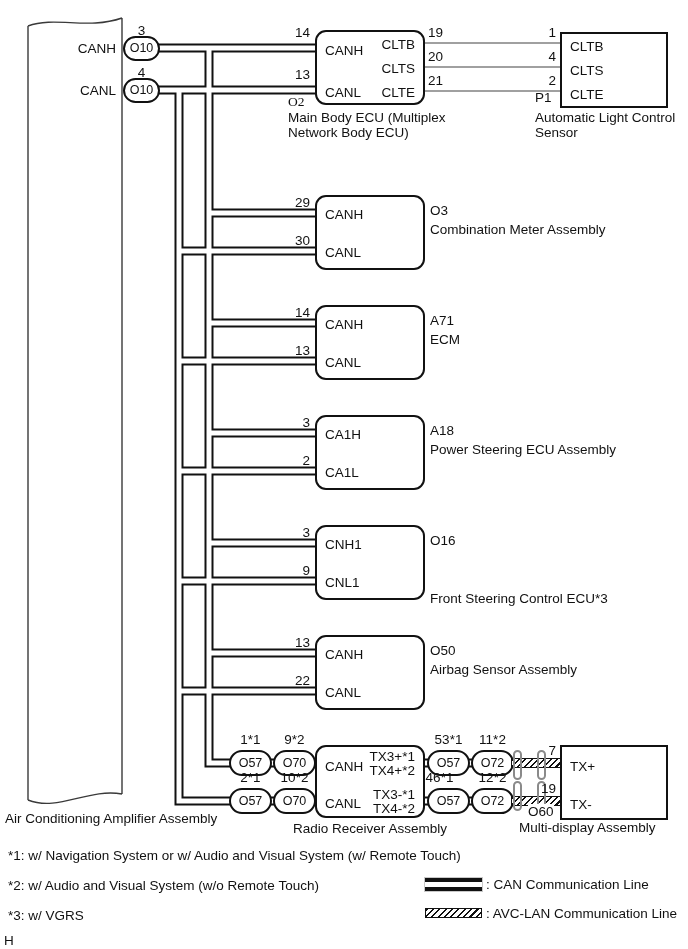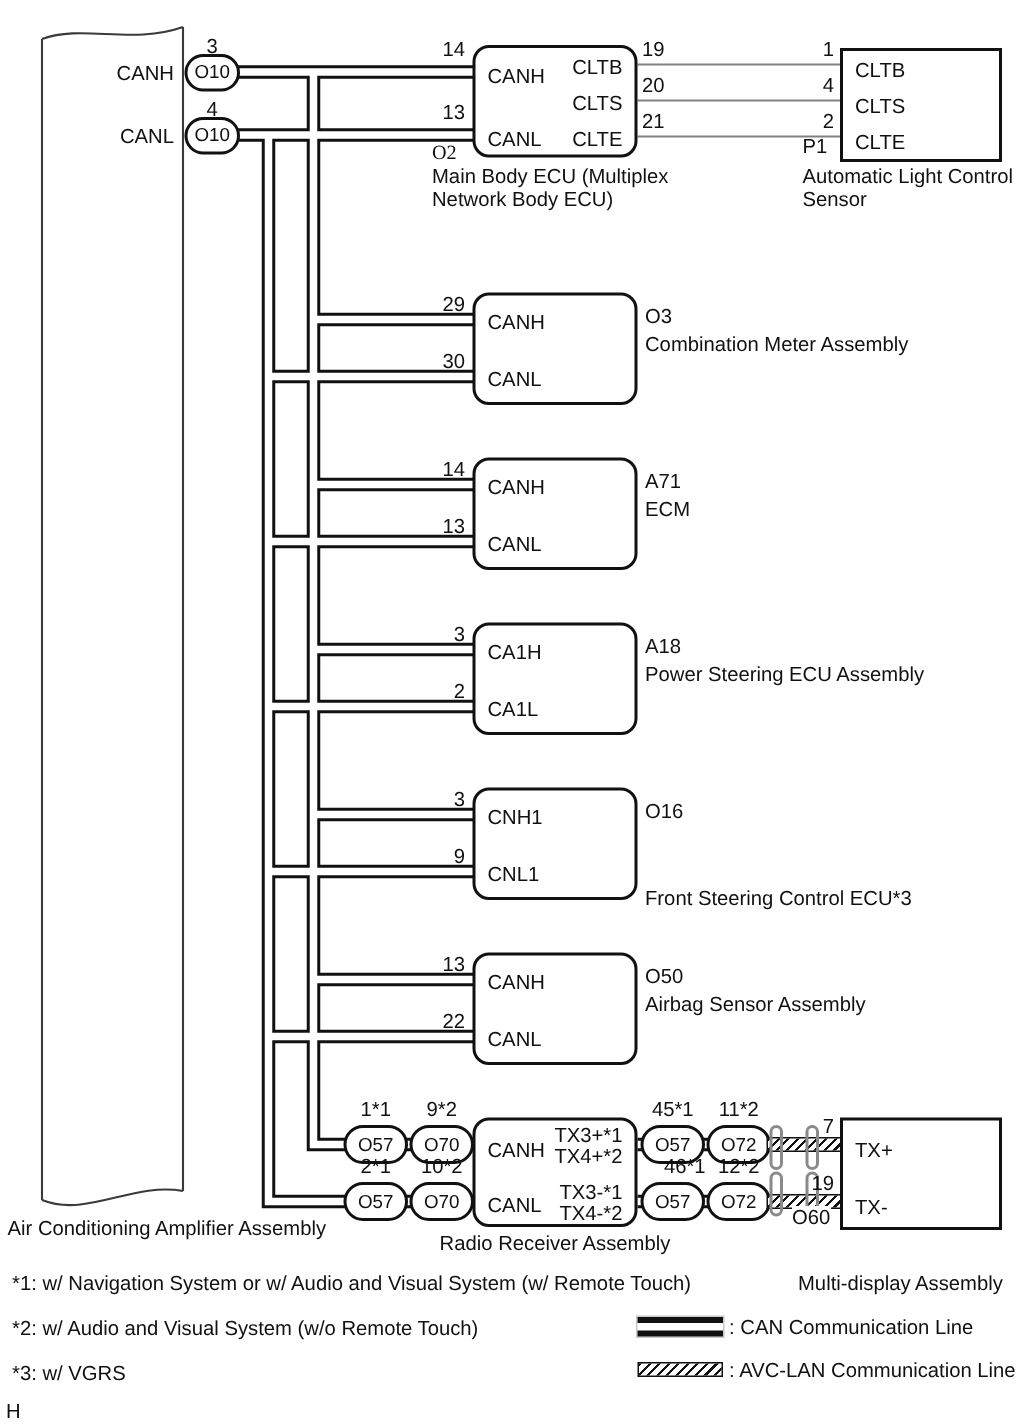--- a/index.html
+++ b/index.html
@@ -168,44 +168,44 @@
 
   <div class="pin c" style="left:229px;top:733px;width:43px;">1*1</div>
   <div class="pin c" style="left:273px;top:733px;width:43px;">9*2</div>
   <div class="oval" style="left:229px;top:750px;width:43px;height:26px;line-height:22px;">O57</div>
   <div class="oval" style="left:273px;top:750px;width:43px;height:26px;line-height:22px;">O70</div>
   <div class="pin c" style="left:229px;top:771px;width:43px;">2*1</div>
   <div class="pin c" style="left:273px;top:771px;width:43px;">10*2</div>
   <div class="oval" style="left:229px;top:788px;width:43px;height:26px;line-height:22px;">O57</div>
   <div class="oval" style="left:273px;top:788px;width:43px;height:26px;line-height:22px;">O70</div>
 
-  <div class="pin c" style="left:427px;top:733px;width:43px;">45*1</div>
+  <div class="pin c" style="left:427px;top:733px;width:43px;">53*1</div>
   <div class="pin c" style="left:471px;top:733px;width:43px;">11*2</div>
   <div class="oval" style="left:427px;top:750px;width:43px;height:26px;line-height:22px;">O57</div>
   <div class="oval" style="left:471px;top:750px;width:43px;height:26px;line-height:22px;">O72</div>
-  <div class="pin c" style="left:435px;top:771px;width:43px;">46*1</div>
+  <div class="pin c" style="left:418px;top:771px;width:43px;">46*1</div>
   <div class="pin c" style="left:471px;top:771px;width:43px;">12*2</div>
   <div class="oval" style="left:427px;top:788px;width:43px;height:26px;line-height:22px;">O57</div>
   <div class="oval" style="left:471px;top:788px;width:43px;height:26px;line-height:22px;">O72</div>
 
   <div class="avc" style="left:511px;top:758px;"></div>
   <div class="avc" style="left:511px;top:796px;"></div>
   <div class="tw" style="left:513px;top:750px;"></div>
   <div class="tw" style="left:513px;top:781px;"></div>
   <div class="tw" style="left:537px;top:750px;"></div>
   <div class="tw" style="left:537px;top:781px;"></div>
 
   <div class="box" style="left:560px;top:745px;width:108px;height:75px;">
     <div class="in" style="left:8px;top:12px;">TX+</div>
     <div class="in" style="left:8px;top:50px;">TX-</div>
   </div>
   <div class="pin r" style="left:532px;top:744px;width:24px;">7</div>
   <div class="pin r" style="left:538px;top:782px;width:18px;">19</div>
   <div class="lbl" style="left:528px;top:804px;background:#fff;z-index:6;">O60</div>
-  <div class="lbl" style="left:532px;top:820px;margin-top:28px;">Multi-display Assembly</div>
+  <div class="lbl" style="left:519px;top:820px;">Multi-display Assembly</div>
 
   <div class="lbl" style="left:8px;top:848px;">*1: w/ Navigation System or w/ Audio and Visual System (w/ Remote Touch)</div>
   <div class="lbl" style="left:8px;top:878px;">*2: w/ Audio and Visual System (w/o Remote Touch)</div>
   <div class="lbl" style="left:8px;top:908px;">*3: w/ VGRS</div>
 
   <div class="legsym-can" style="left:425px;top:878px;"></div>
   <div class="lbl" style="left:486px;top:877px;">: CAN Communication Line</div>
   <div class="legsym-avc" style="left:425px;top:908px;"></div>
   <div class="lbl" style="left:486px;top:906px;">: AVC-LAN Communication Line</div>
 

